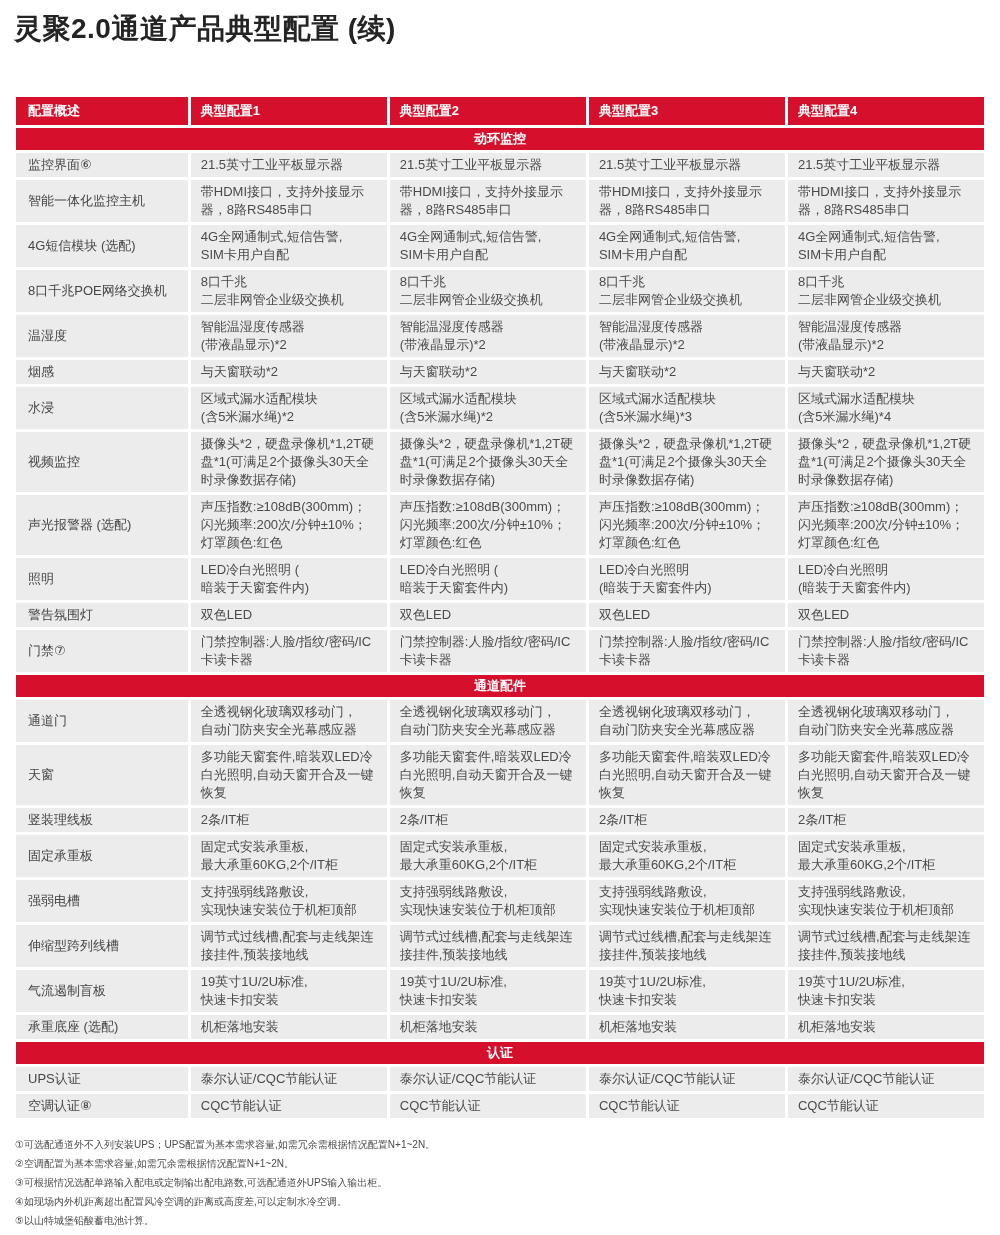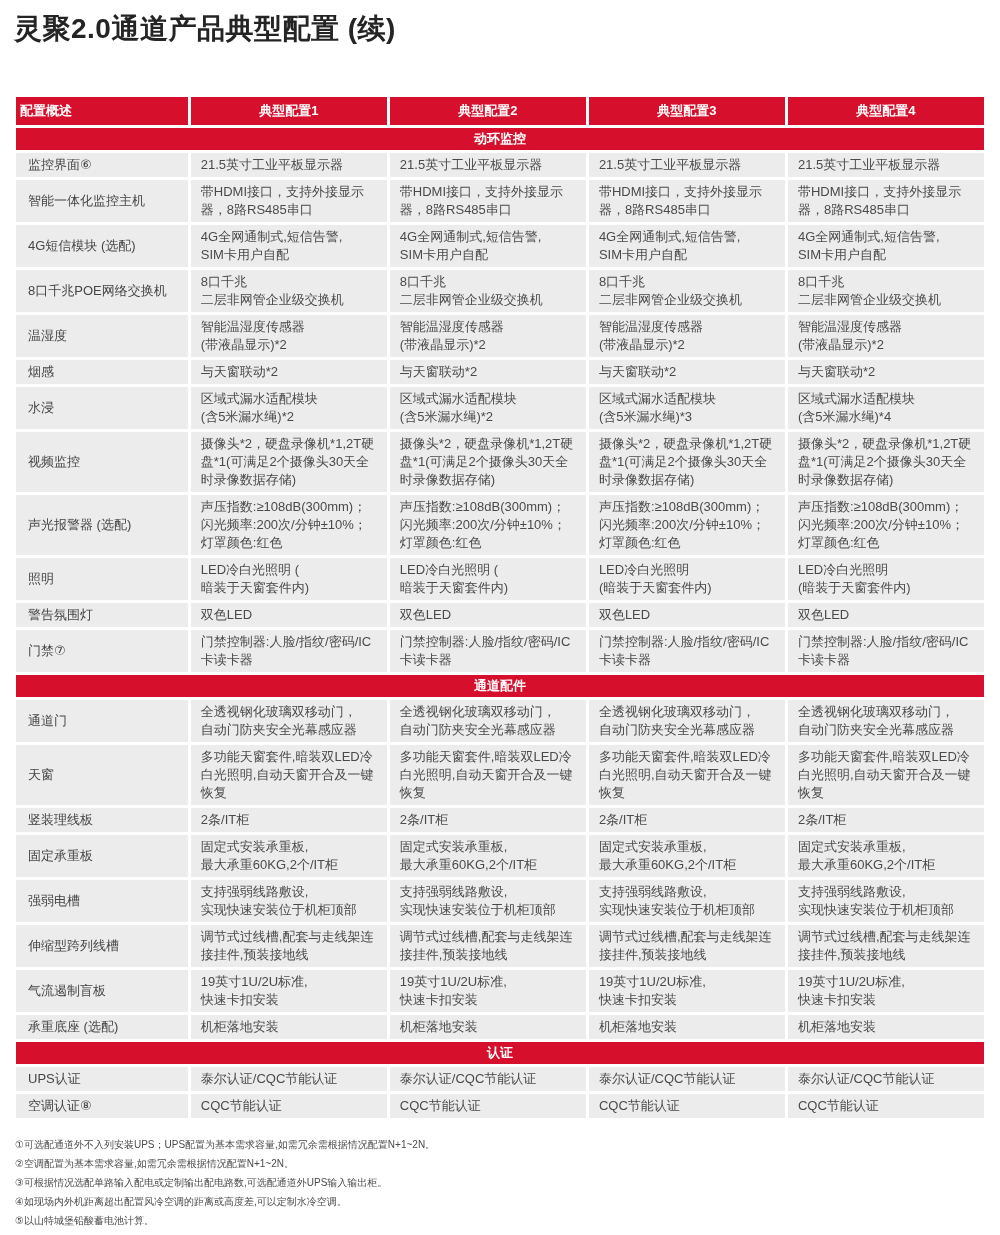--- a/index.html
+++ b/index.html
@@ -37,25 +37,25 @@
     line-height: 18px;
     vertical-align: middle;
     box-sizing: border-box;
   }
   tr.head-row th {
     background: var(--red, #d6102c);
     color: #ffffff;
     font-weight: bold;
     height: 28px;
     padding: 4px 10px;
-    text-align: center;
+    text-align: left;
   }
   tr.head-row th.first {
     text-align: left;
-    padding-left: 4px;
+    padding-left: 12px;
   }
   tr.section-row td {
     background: var(--red, #d6102c);
     color: #ffffff;
     font-weight: bold;
     height: 22px;
     padding: 2px 12px;
     text-align: center;
   }
   td.label-cell {

